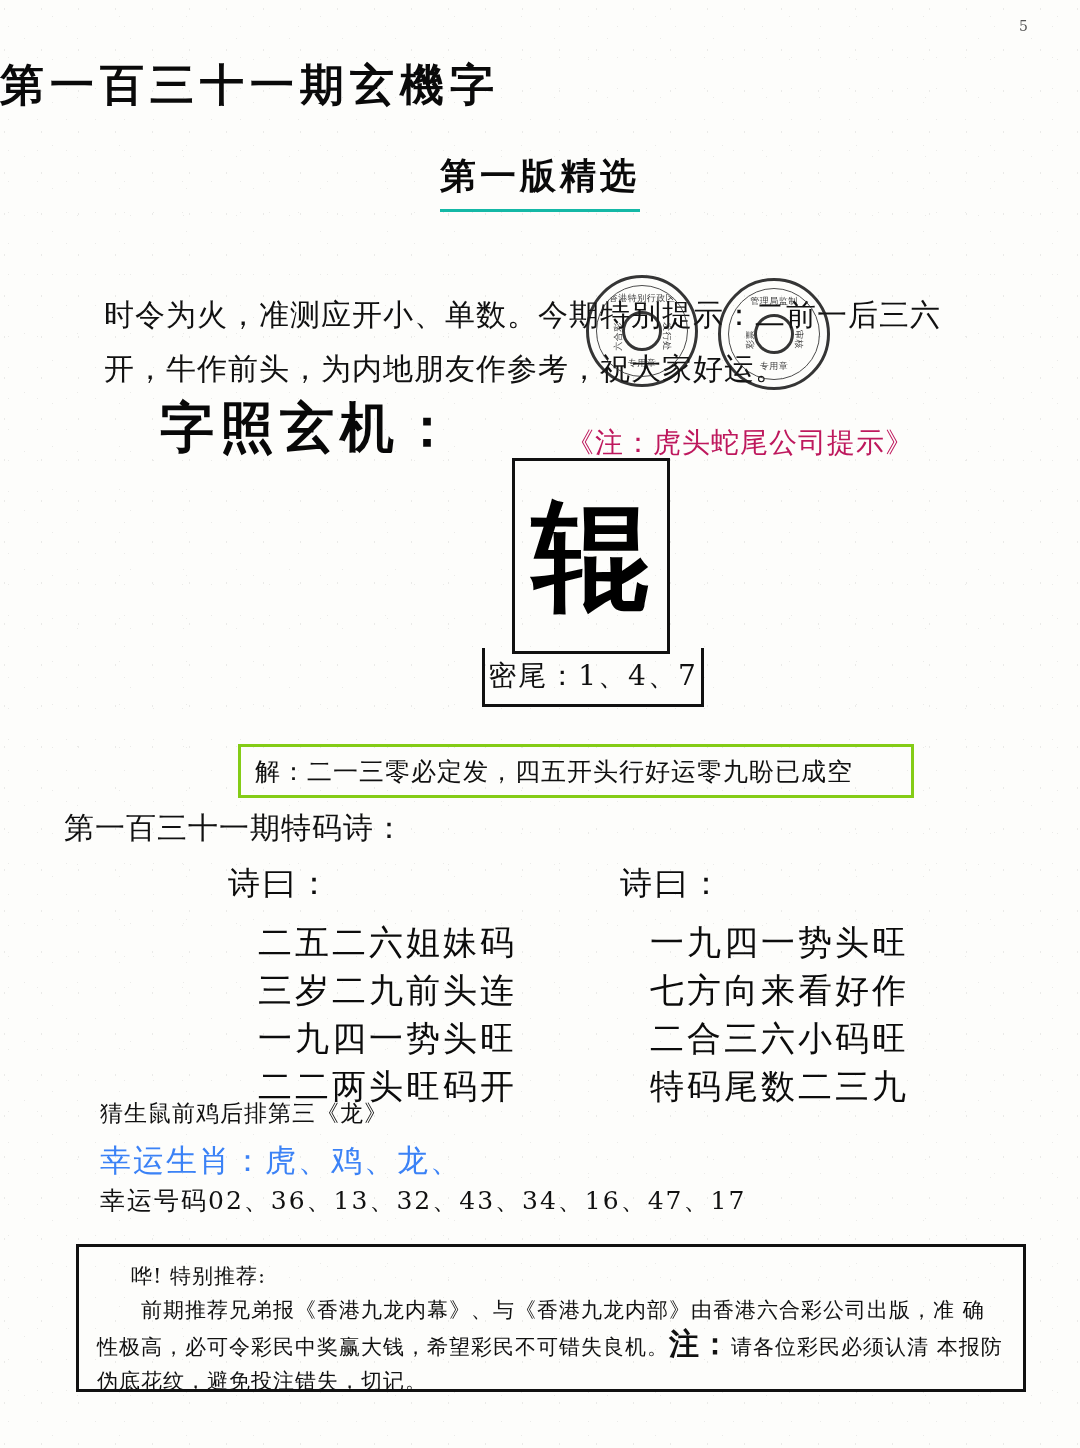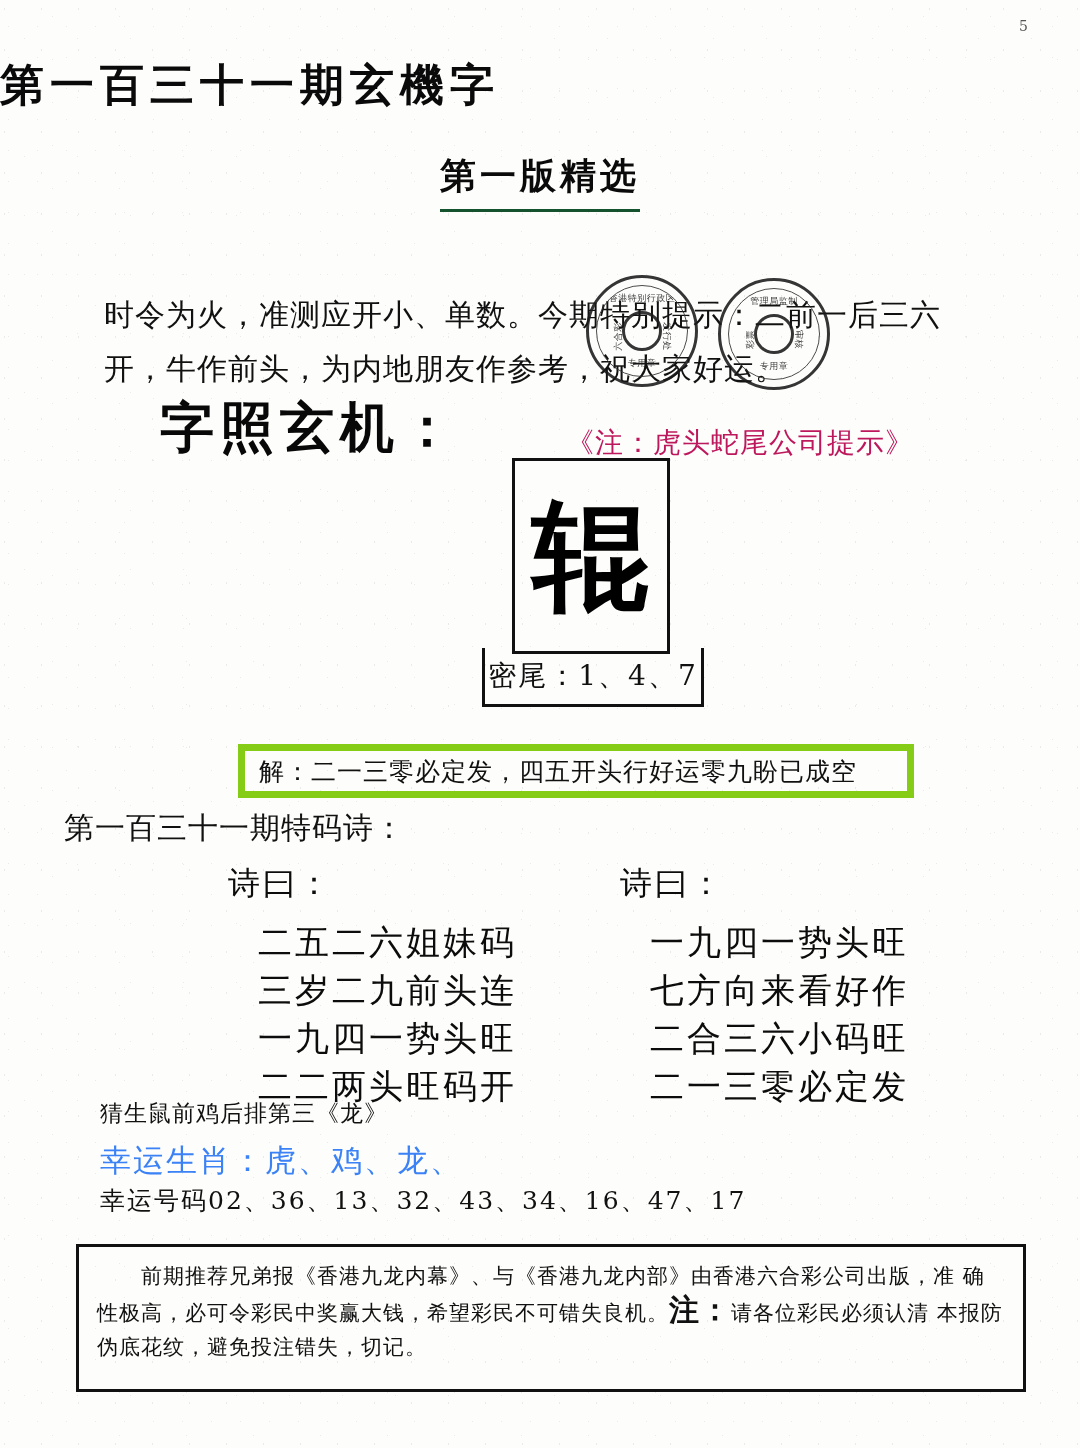--- a/index.html
+++ b/index.html
@@ -53,21 +53,21 @@
     width: 100%;
     text-align: center;
   }
   .subtitle {
     display: inline-block;
     font-family: "DejaVu Serif", serif;
     font-size: 36px;
     font-weight: 700;
     letter-spacing: 4px;
     padding-bottom: 8px;
-    border-bottom: 3px solid #14532d;
+    border-bottom: 3px solid #14b8a6;
     color: #0a0a0a;
   }
 
   .intro {
     position: absolute;
     top: 288px;
     left: 104px;
     width: 890px;
     font-family: "DejaVu Serif", serif;
     font-size: 30px;
@@ -171,21 +171,21 @@
     letter-spacing: 2px;
     color: #111;
   }
 
   .jie-box {
     position: absolute;
     left: 238px;
     top: 744px;
     width: 676px;
     height: 54px;
-    border: 7px solid #84cc16;
+    border: 3px solid #84cc16;
     display: flex;
     align-items: center;
     padding-left: 14px;
     box-sizing: border-box;
     font-family: "DejaVu Serif", serif;
     font-size: 25px;
     letter-spacing: 1px;
     color: #111;
   }
 
@@ -332,27 +332,28 @@
     <div class="line">三岁二九前头连</div>
     <div class="line">一九四一势头旺</div>
     <div class="line">二二两头旺码开</div>
   </div>
 
   <div class="poem" id="poem-right">
     <div class="head">诗曰：</div>
     <div class="line">一九四一势头旺</div>
     <div class="line">七方向来看好作</div>
     <div class="line">二合三六小码旺</div>
-    <div class="line">二一三零必定发</div>
+    <div class="line">特码尾数二三九</div>
   </div>
 
   <div class="guess">猜生鼠前鸡后排第三《龙》</div>
   <div class="lucky-zodiac">幸运生肖：虎、鸡、龙、</div>
   <div class="lucky-numbers">幸运号码02、36、13、32、43、34、16、47、17</div>
 
   <div class="footer-box">
+    <div class="f-head">哗! 特别推荐:</div>
     <div class="f-body">
       <span>前期推荐兄弟报《香港九龙内幕》、与《香港九龙内部》由香港六合彩公司出版，准</span>
       <span>确性极高，必可令彩民中奖赢大钱，希望彩民不可错失良机。</span><span class="big-zhu">注：</span><span>请各位彩民必须认清</span>
       <span>本报防伪底花纹，避免投注错失，切记。</span>
     </div>
   </div>
 </div>
 
 </body></html>

